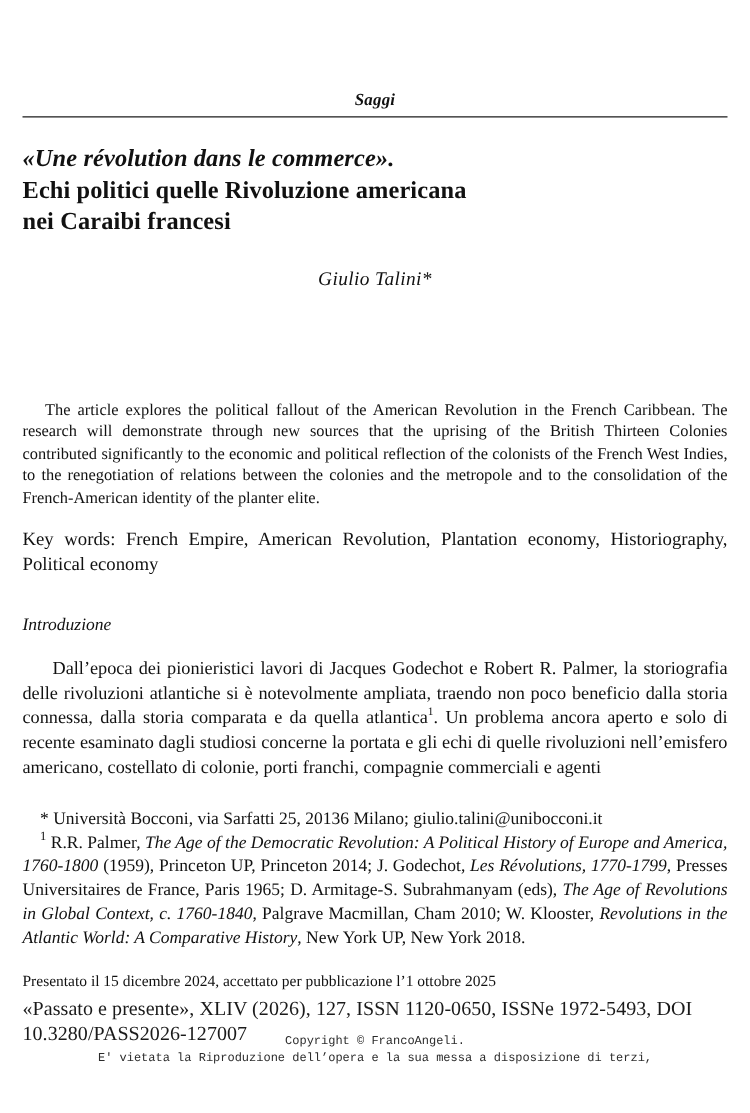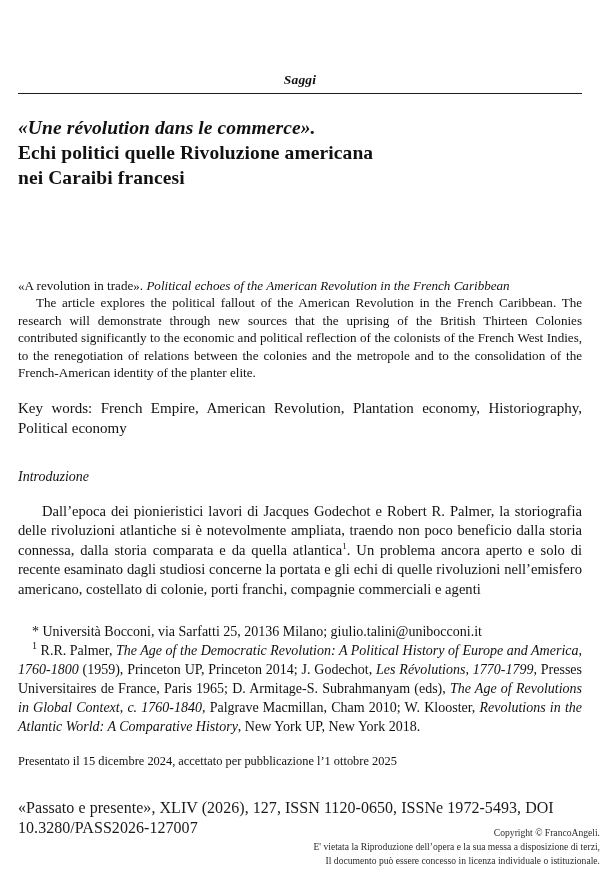--- a/index.html
+++ b/index.html
@@ -145,45 +145,45 @@
     line-height: 1.25;
     color: #1a1a1a;
   }
 
   
   .copyright {
     position: absolute;
     left: 0;
     right: 0;
     top: 826px;
-    text-align: right;
-    font-family: Liberation Serif, serif;
+    text-align: center;
+    font-family: Liberation Mono, monospace;
     font-size: 9.6px;
     line-height: 1.44;
     color: #2b2b2b;
   }
   .copyright div { white-space: nowrap; }
 </style>
 </head>
 <body>
 
 <div class="page">
 
   <div class="running-head">Saggi</div>
   <hr class="head-rule">
 
   <div class="title-block">
     <div class="title-line italic">«Une révolution dans le commerce».</div>
     <div class="title-line">Echi politici quelle Rivoluzione americana</div>
     <div class="title-line">nei Caraibi francesi</div>
   </div>
 
+  <div class="author">Giulio Talini*</div>
 
   <div class="abstract">
-    <div class="abstract-title"><span>«A revolution in trade». </span><span class="it">Political echoes of the American Revolution in the French Caribbean</span></div>
     <div class="abstract-body">The article explores the political fallout of the American Revolution in the French Caribbean. The research will demonstrate through new sources that the uprising of the British Thirteen Colonies contributed significantly to the economic and political reflection of the colonists of the French West Indies, to the renegotiation of relations between the colonies and the metropole and to the consolidation of the French-American identity of the planter elite.</div>
   </div>
 
   <div class="keywords">
     <div class="kw-line j">Key words: French Empire, American Revolution, Plantation economy, Historiography, Political economy</div>
   </div>
 
   <div class="section-head">Introduzione</div>
 
   <div class="body-text"><span>Dall’epoca dei pionieristici lavori di Jacques Godechot e Robert R. Palmer, la storiografia delle rivoluzioni atlantiche si è notevolmente ampliata, traendo non poco beneficio dalla storia connessa, dalla storia comparata e da quella atlantica</span><sup>1</sup><span>. Un problema ancora aperto e solo di recente esaminato dagli studiosi concerne la portata e gli echi di quelle rivoluzioni nell’emisfero americano, costellato di colonie, porti franchi, compagnie commerciali e agenti</span></div>
@@ -195,14 +195,13 @@
 
   <div class="submission">Presentato il 15 dicembre 2024, accettato per pubblicazione l’1 ottobre 2025</div>
 
 </div>
 
 <div class="citation">«Passato e presente», XLIV (2026), 127, ISSN 1120-0650, ISSNe 1972-5493, DOI 10.3280/PASS2026-127007</div>
 
 <div class="copyright">
   <div>Copyright © FrancoAngeli.</div>
   <div>E' vietata la Riproduzione dell’opera e la sua messa a disposizione di terzi,</div>
-  <div>Il documento può essere concesso in licenza individuale o istituzionale.</div>
 </div>
 
 </body></html>

